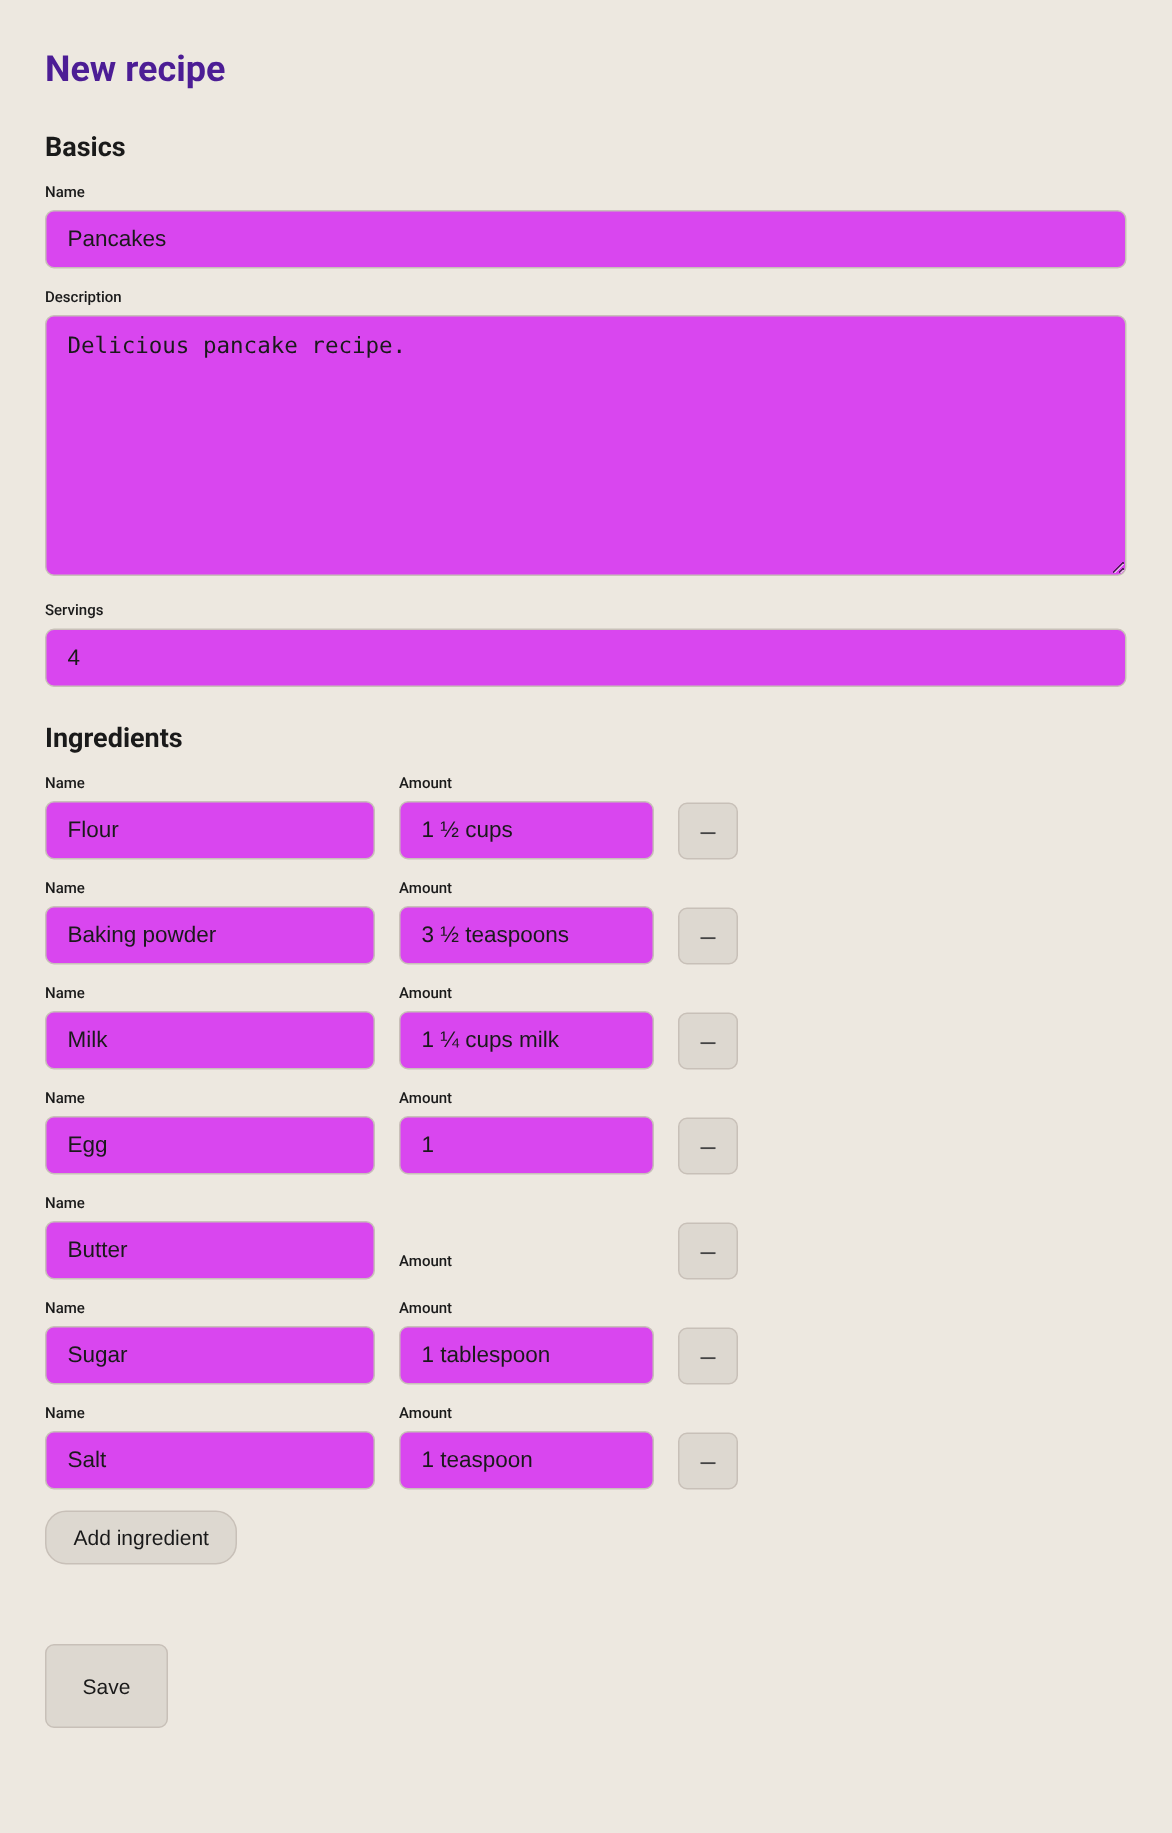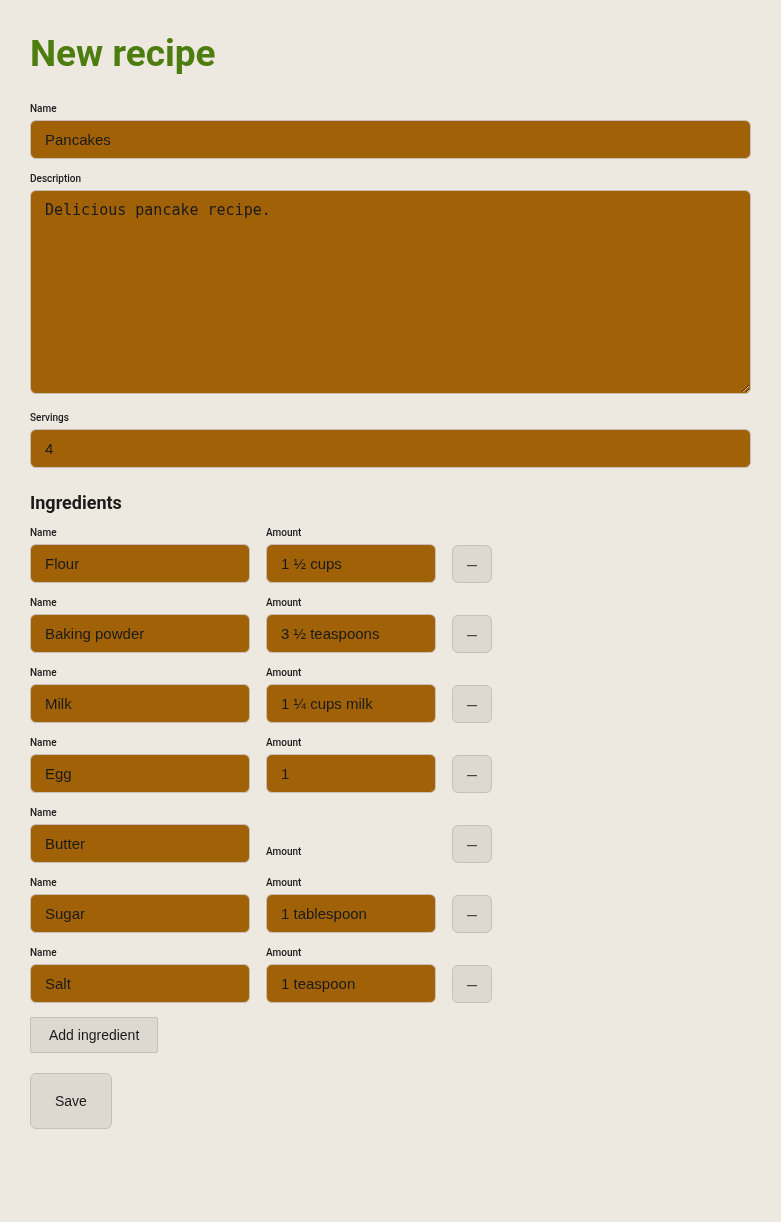--- a/index.html
+++ b/index.html
@@ -11,24 +11,24 @@
     body {
       background-color: #ede8e0;
       font-family: -apple-system, BlinkMacSystemFont, 'Segoe UI', Roboto, sans-serif;
       color: #1a1a1a;
       width: 781px;
       min-height: 1222px;
       padding: 32px 30px 40px 30px;
     }
 
     h1 {
-      font-size: 37px;
+      font-size: 24px;
       font-weight: 700;
       margin-bottom: 28px;
-      color: #4d7c0f;
+      color: #4c1d95;
     }
 
     h2 {
       font-size: 18px;
       font-weight: 700;
       margin-bottom: 14px;
       color: #1a1a1a;
     }
 
     .section {
@@ -44,27 +44,27 @@
     }
 
     input[type="text"],
     input[type="number"],
     textarea {
       width: 100%;
       border: 1px solid #c8c0b8;
       border-radius: 6px;
       padding: 10px 14px;
       font-size: 15px;
-      background: #a16207;
+      background: #d946ef;
       color: #1a1a1a;
       outline: none;
     }
 
     textarea {
-      height: 204px;
+      height: 174px;
       resize: vertical;
     }
 
     .ingredients-section {
       margin-bottom: 20px;
     }
 
     .ingredient-row {
       display: flex;
       align-items: flex-end;
@@ -97,46 +97,47 @@
       align-items: center;
       justify-content: center;
       line-height: 1;
     }
 
     .add-ingredient-btn {
       display: inline-block;
       padding: 9px 18px;
       background: #ddd8d0;
       border: 1px solid #c8c0b8;
-      border-radius: 2px;
+      border-radius: 14px;
       font-size: 14px;
       font-weight: 500;
       color: #1a1a1a;
       cursor: pointer;
-      margin-bottom: 0;
+      margin-bottom: 33px;
     }
 
     .save-btn {
       display: inline-block;
       padding: 19px 24px;
       background: #ddd8d0;
       border: 1px solid #c8c0b8;
       border-radius: 6px;
       font-size: 14px;
       font-weight: 500;
       color: #1a1a1a;
       cursor: pointer;
     }
   </style>
 </head>
 <body>
 
 <h1>New recipe</h1>
 
 <div class="section">
+  <h2>Basics</h2>
 
   <div style="margin-bottom: 14px;">
     <label>Name</label>
     <input type="text" value="Pancakes" style="">
   </div>
 
   <div style="margin-bottom: 14px;">
     <label>Description</label>
     <textarea style="">Delicious pancake recipe.</textarea>
   </div>

